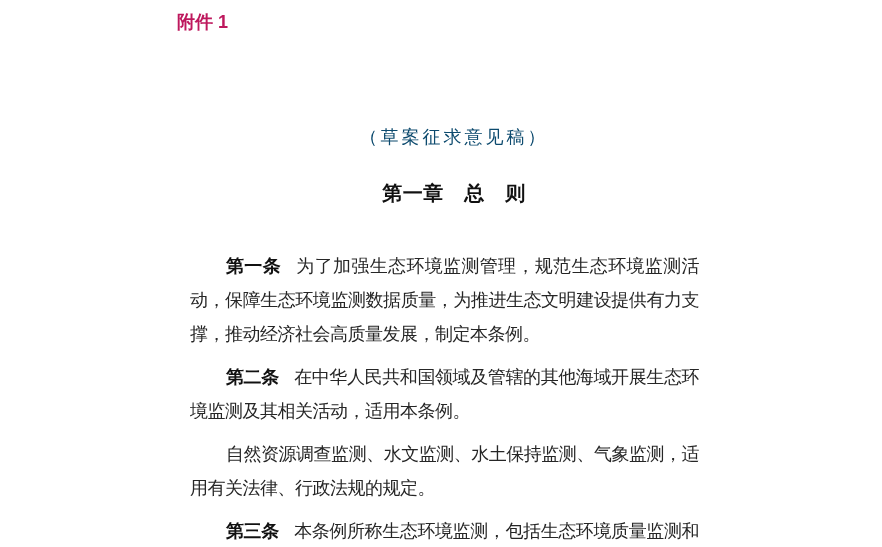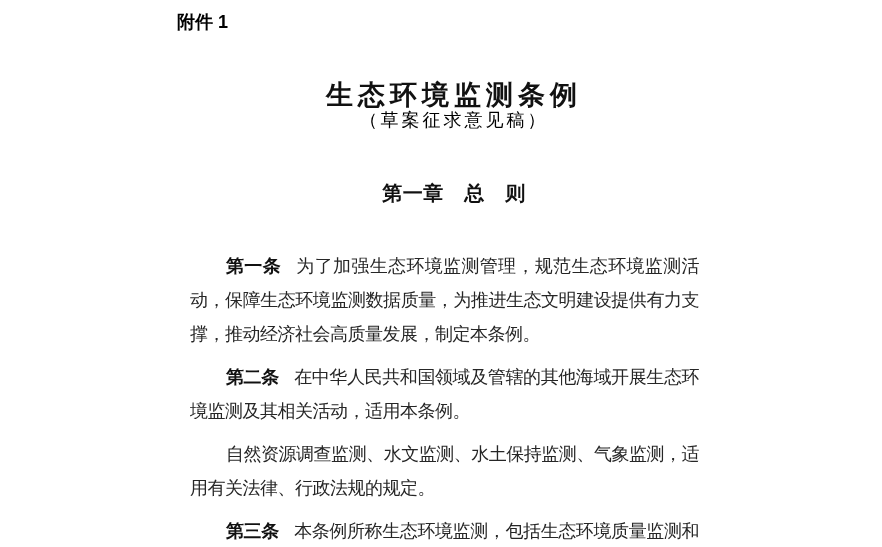--- a/index.html
+++ b/index.html
@@ -20,47 +20,47 @@
     background: #ffffff;
   }
   .attachment {
     position: absolute;
     left: 177px;
     top: 11px;
     font-family: "Liberation Sans", sans-serif;
     font-weight: 700;
     font-size: 18px;
     line-height: 22px;
-    color: #000000;
+    color: #be185d;
     white-space: nowrap;
   }
   .heading-band {
     position: absolute;
     left: 181px;
     width: 546px;
     text-align: center;
     margin: 0;
     color: #111111;
   }
   .title {
     top: 79px;
     font-family: "Liberation Serif", serif;
     font-weight: 700;
     font-size: 27px;
     line-height: 32px;
     letter-spacing: 5px;
   }
   .subtitle {
-    top: 108px;
+    top: 125px;
     font-family: "Liberation Serif", serif;
     font-weight: 400;
     font-size: 18px;
     line-height: 24px;
     letter-spacing: 3px;
-    color: #000000;
+    color: #0c4a6e;
     text-align: center;
   }
   .chapter {
     top: 180px;
     font-family: "Liberation Sans", sans-serif;
     font-weight: 700;
     font-size: 20px;
     line-height: 26px;
     letter-spacing: 0.5px;
   }
@@ -87,21 +87,20 @@
     margin-right: 0.85em;
   }
 </style>
 </head>
 <body>
 
 <div class="page">
 
   <div class="attachment">附件 1</div>
 
-  <h1 class="heading-band title">生态环境监测条例</h1>
 
   <div class="heading-band subtitle">（草案征求意见稿）</div>
 
   <h2 class="heading-band chapter">第一章　总　则</h2>
 
   <div class="body-text" id="body-container">
   <p class="para"><span class="lead">第一条</span><span>为了加强生态环境监测管理，规范生态环境监测活动，保障生态环境监测数据质量，为推进生态文明建设提供有力支撑，推动经济社会高质量发展，制定本条例。</span></p>
 
   <p class="para"><span class="lead">第二条</span><span>在中华人民共和国领域及管辖的其他海域开展生态环境监测及其相关活动，适用本条例。</span></p>
 

